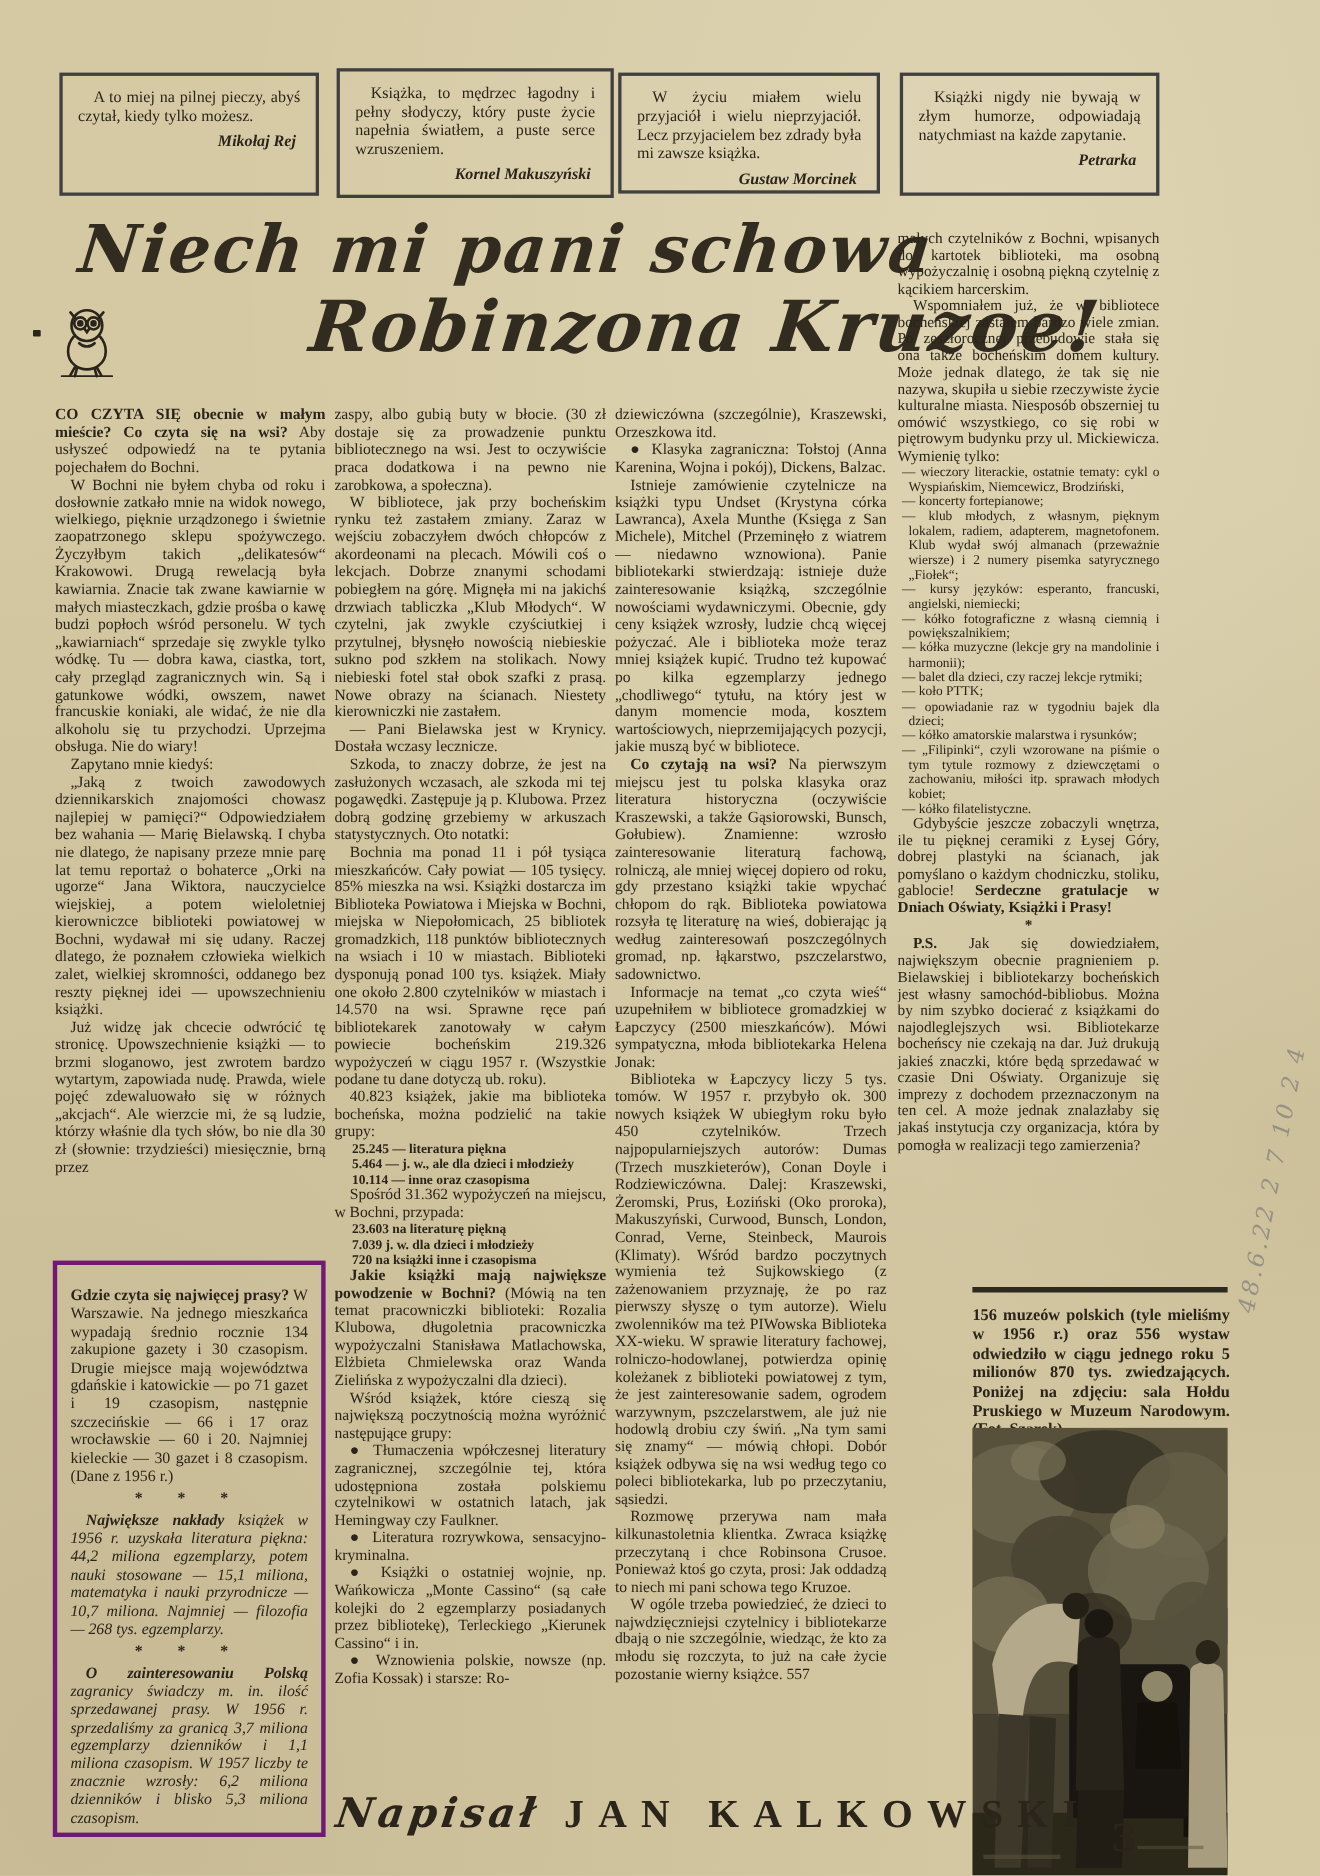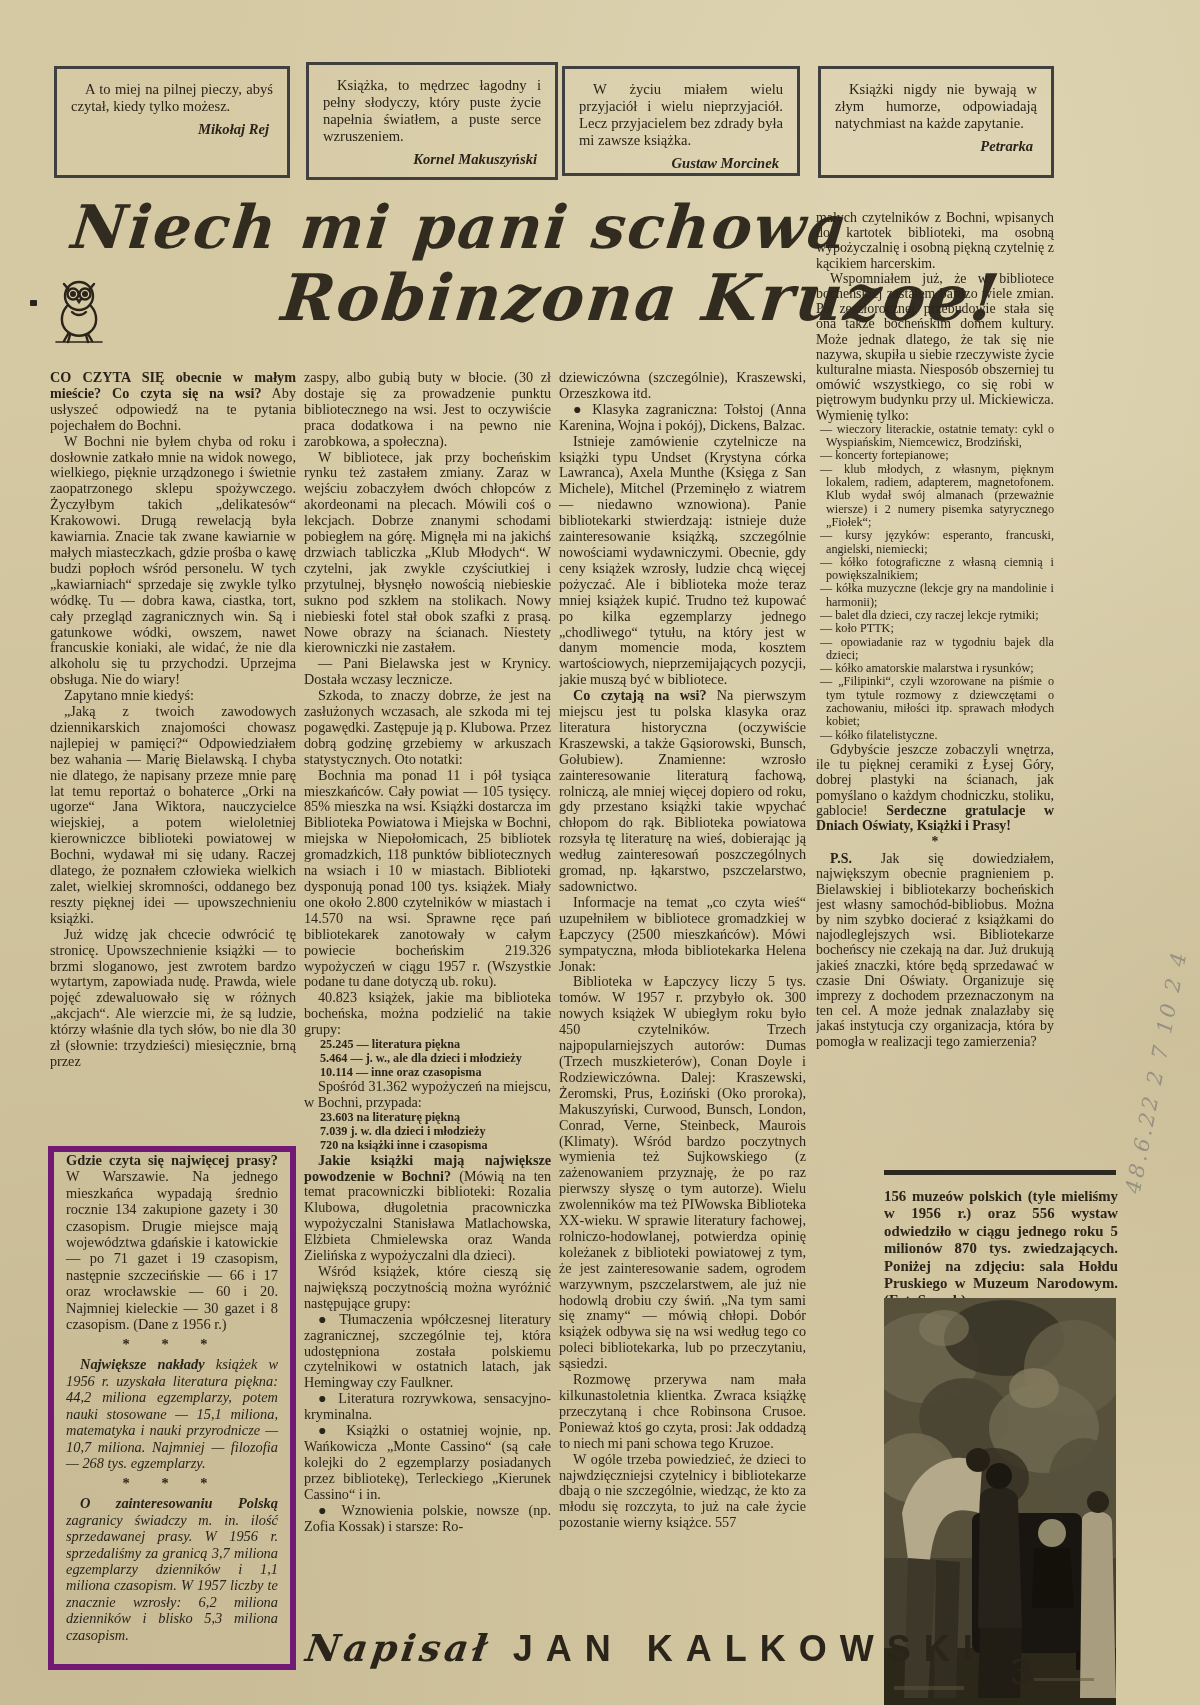--- a/index.html
+++ b/index.html
@@ -30,35 +30,35 @@
   .col{overflow:hidden;}
   .col p{margin:0;font-size:14.2px;line-height:15.9px;text-align:justify;}
   .col p.pi{text-indent:14px;}
   .col p.st{font-weight:bold;font-size:12.2px;line-height:13.8px;text-align:left;padding-left:26px;text-indent:-10px;}
   .col p.star1{text-align:center;font-weight:bold;line-height:18px;text-indent:0;}
   .col p.dash{font-size:12.4px;line-height:13.6px;padding-left:10px;text-indent:-6px;}
   .col4 p{font-size:13.9px;line-height:15.2px;}
   .col4 p.dash{font-size:12.2px;line-height:13.3px;}
   
   .infobox{
-    border:6px solid #701a75;padding:0 12px;box-sizing:border-box;overflow:hidden;
+    border:4px solid #701a75;padding:20px 12px;box-sizing:border-box;overflow:hidden;
   }
   .infobox p{margin:0;font-size:14.4px;line-height:16.4px;text-align:justify;}
   .infobox p.pi{text-indent:14px;font-style:italic;}
   .infobox p.star{text-align:center;font-weight:bold;letter-spacing:14px;line-height:20px;margin:2px 0;}
   
   .capt{font-weight:bold;font-size:14.8px;line-height:17.4px;text-align:justify;}
   .rule{background:#2e2920;height:5px;}
   
   .sig-script{
     font-family:"DejaVu Serif", serif;font-style:italic;font-weight:bold;
     font-size:37px;letter-spacing:4px;transform:skewX(-8deg);display:inline-block;
   }
   .sig-name{
-    font-family:Liberation Sans, sans-serif;font-weight:bold;font-size:36px;
+    font-family:Liberation Serif, serif;font-weight:bold;font-size:36px;
     letter-spacing:13px;display:inline-block;margin-left:18px;
   }
   .pagenum{font-size:34px;font-weight:bold;font-family:"DejaVu Serif", serif;}
   .annot{
     font-family:"DejaVu Serif", serif;font-style:italic;
     color:rgba(58,66,90,.38);font-size:21px;letter-spacing:3px;white-space:nowrap;
     transform:rotate(-79deg);transform-origin:right center;
   }
   .margin-dot{width:7px;height:6px;background:#2a241a;border-radius:1px;}
 </style>

